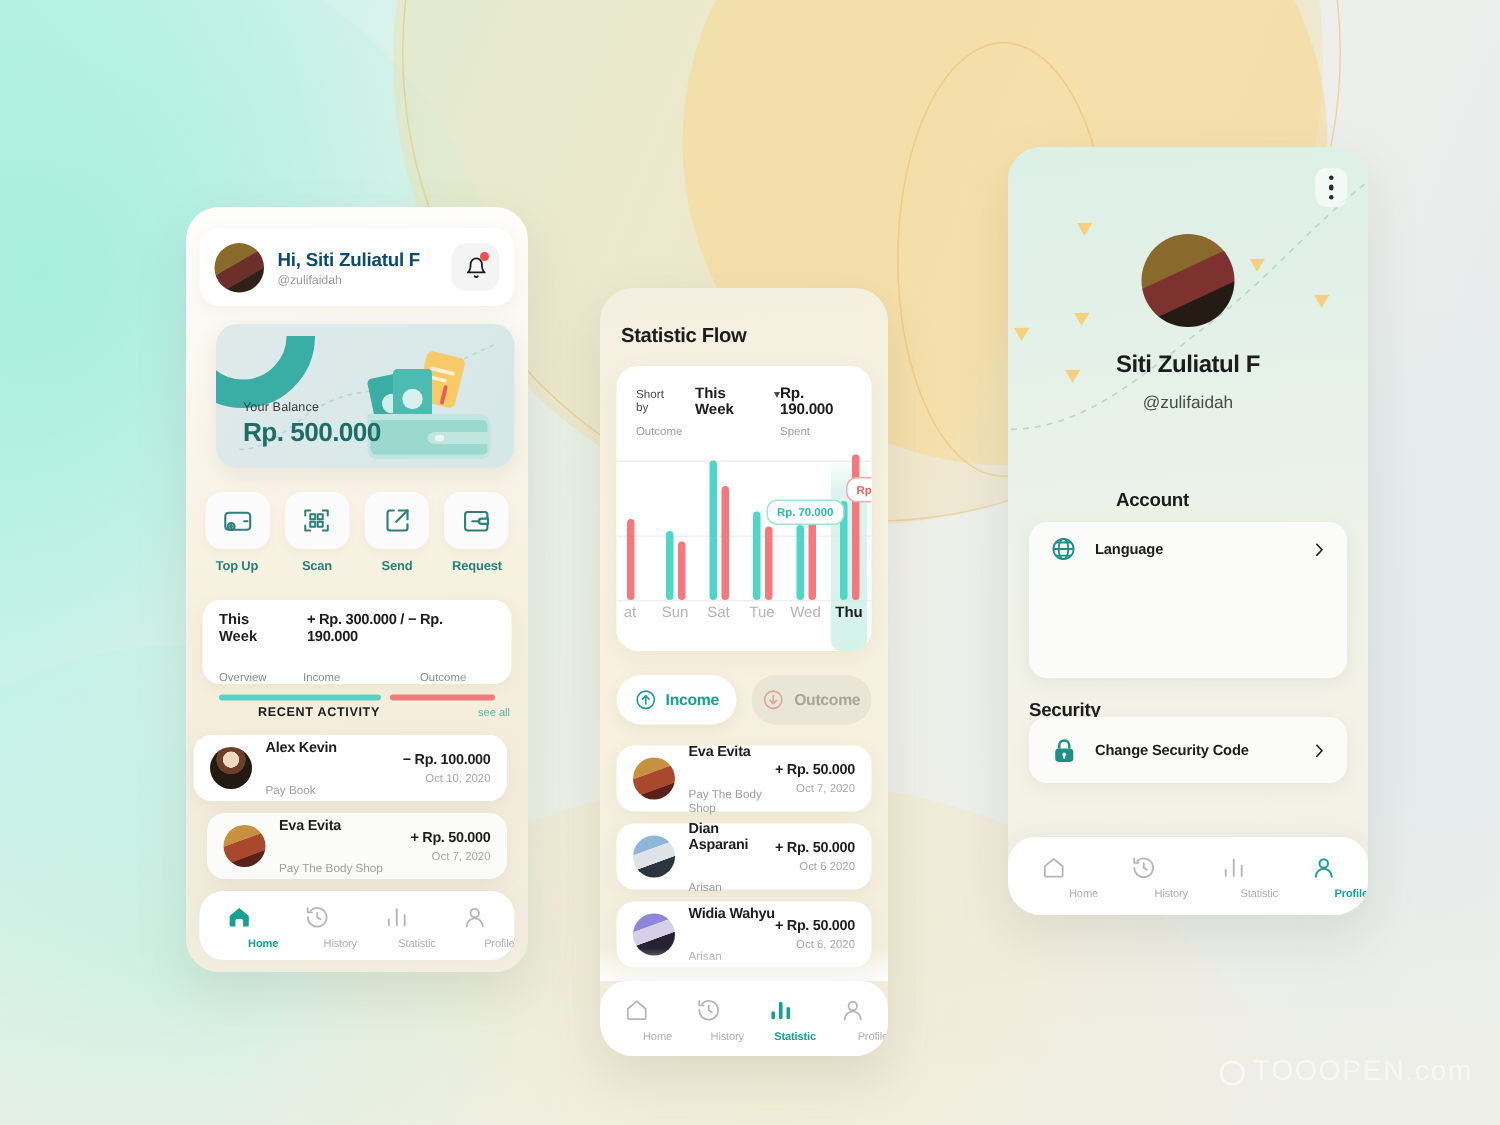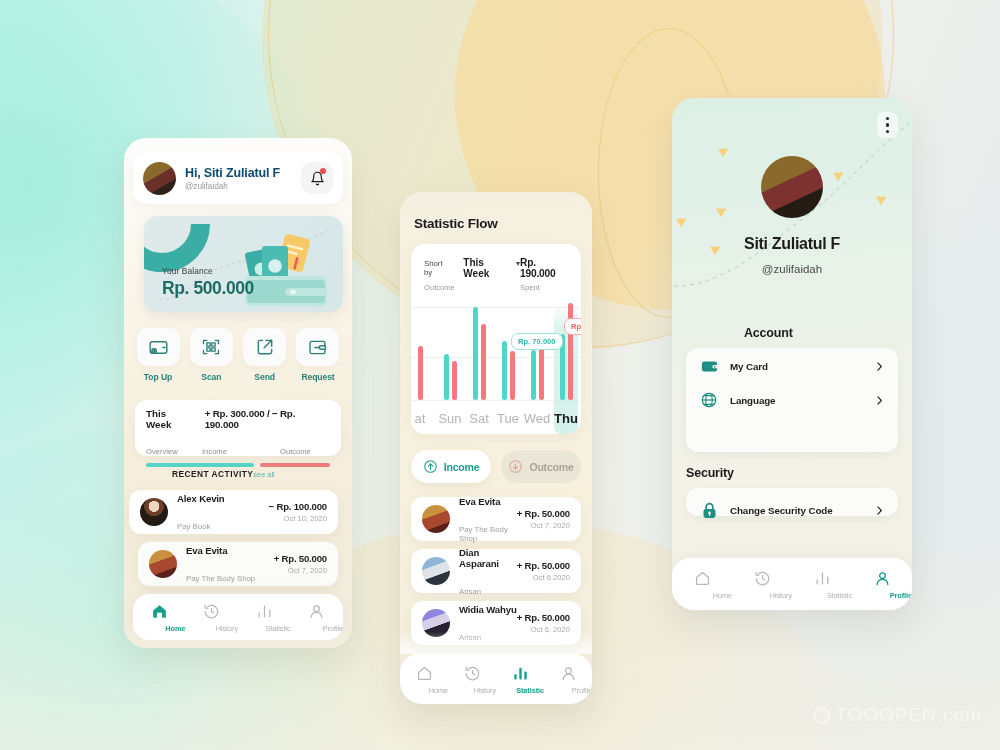--- a/index.html
+++ b/index.html
@@ -172,21 +172,21 @@
   .week-sub { display: flex; margin-top: 17px; font-size: 7.6px; color: #8d8d8d; }
   .ws-1 { width: 56px; }
   .ws-2 { width: 78px; }
   .week-bars { display: flex; gap: 6px; margin-top: 7px; }
   .wbar { height: 3.6px; border-radius: 3px; }
   .wbar-in { flex: 1.55; background: #55d3c5; }
   .wbar-out { flex: 1; background: #f07b7b; }
 
   .recent-head {
     position: absolute; left: 12px; right: 12px; top: 331px;
-    display: flex; align-items: center; justify-content: flex-start; padding-left: 36px;
+    display: flex; align-items: center; justify-content: space-between; padding-left: 36px;
   }
   .recent-title { font-size: 8.4px; font-weight: bold; color: #1c1c1c; letter-spacing: .45px; }
   .recent-see { font-size: 7.4px; color: #56b3a8; }
 
   .tx-row {
     position: absolute; background: #fff; border-radius: 12px;
     display: flex; align-items: center; padding: 0 11px;
     box-shadow: 0 3px 11px rgba(140,130,100,.09);
   }
   #tx-home-0 { left: 5px; right: 14px; top: 352px; height: 44px; }
@@ -232,21 +232,21 @@
   .plot { position: absolute; left: 0; right: 0; top: 60px; bottom: 0; }
   .plot-grid { position: absolute; left: 0; right: 0; height: 1px; background: #f1eeee; }
   .highlight-col {
     position: absolute; top: 0; bottom: 0; width: 24px;
     background: linear-gradient(to bottom, rgba(222,244,238,0) 0%, rgba(208,240,232,.75) 18%, rgba(205,239,231,.85) 100%);
     border-radius: 7px;
   }
   .bar { position: absolute; bottom: 34px; width: 4.6px; border-radius: 3px; }
   .bar.inc { background: #4ed6c8; }
   .bar.out { background: #f4787c; }
-  .xlabel { position: absolute; bottom: 8px; font-size: 13px; color: #b4b4b4; text-align: center; transform: translateX(-50%); white-space: nowrap; }
+  .xlabel { position: absolute; bottom: 20px; font-size: 10px; color: #b4b4b4; text-align: center; transform: translateX(-50%); white-space: nowrap; }
   .xlabel.active { color: #1c1c1c; font-weight: bold; }
   .bubble {
     position: absolute; font-size: 7.6px; font-weight: bold;
     padding: 3px 6px; border-radius: 7px; background: #fff; white-space: nowrap;
   }
   .bubble.inc { color: #2cb9ab; border: 1px solid #9de3da; }
   .bubble.out { color: #ef5f63; border: 1px solid #f5a9ab; }
 
   .io-tabs { position: absolute; left: 11px; right: 11px; top: 258px; display: flex; gap: 10px; }
   .io-tab {
@@ -287,21 +287,21 @@
   .pf-sect { position: absolute; font-size: 12.5px; font-weight: bold; color: #1c1c1c; letter-spacing: -.2px; }
   #pf-sect-account { left: 24px; top: 228px; margin-left: 48px; }
   #pf-sect-security { left: 14px; top: 368px; }
 
   .pf-card {
     position: absolute; left: 14px; right: 14px;
     background: #fbfbfa; border-radius: 12px;
     box-shadow: 0 3px 11px rgba(140,140,120,.1);
   }
   #pf-card-account { top: 250px; height: 104px; }
-  #pf-card-security { top: 390px; height: 28px; }
+  #pf-card-security { top: 380px; height: 44px; }
   .pf-item { height: 34px; display: flex; align-items: center; padding: 0 13px; }
   #pf-card-account .pf-item { margin-top: 0; }
   #pf-card-account .pf-item:first-child { margin-top: 1px; }
   #pf-card-security .pf-item { height: 44px; }
   .pf-ic { width: 20px; height: 20px; flex: 0 0 20px; display: flex; align-items: center; justify-content: center; }
   .pf-lb { flex: 1; margin-left: 11px; font-size: 9.8px; font-weight: bold; color: #1c1c1c; letter-spacing: -.1px; }
   .pf-chev { font-size: 13px; color: #1c1c1c; font-weight: 300; line-height: 1; }
 </style>
 </head>
 <body>
@@ -678,33 +678,20 @@
     <div class="pf-avatar av-profile"></div>
     <div class="pf-name">Siti Zuliatul F</div>
     <div class="pf-handle">@zulifaidah</div>
   </div>
 
   <div class="pf-sect" id="pf-sect-account">Account</div>
 
   <div class="pf-card" id="pf-card-account">
     <div class="pf-item">
       <div class="pf-ic">
-        <svg width="19" height="19" viewBox="0 0 24 24">
-          <rect x="2.4" y="5.6" width="19.2" height="12.8" rx="3" fill="#1e8f84"></rect>
-          <path d="M22 10.2h-4.4a2 2 0 0 0 0 4H22z" fill="#fbfbfa"></path>
-          <circle cx="18.6" cy="12.2" r="1.05" fill="#1e8f84"></circle>
-        </svg>
-      </div>
-      <div class="pf-lb">My Card</div>
-      <svg class="pf-chev" width="11" height="13" viewBox="0 0 24 24" fill="none" stroke="#1c1c1c" stroke-width="2.4" stroke-linecap="round" stroke-linejoin="round">
-        <path d="M8.5 4 16 12l-7.5 8"></path>
-      </svg>
-    </div>
-    <div class="pf-item">
-      <div class="pf-ic">
         <svg width="18" height="18" viewBox="0 0 24 24" fill="none" stroke="#1e8f84" stroke-width="1.6">
           <circle cx="12" cy="12" r="9"></circle>
             <path d="M3 12h18"></path>
           <ellipse cx="12" cy="12" rx="4.3" ry="9"></ellipse>
             <path d="M5 6.2h14M5 17.8h14"></path>
         </svg>
       </div>
       <div class="pf-lb">Language</div>
       <svg class="pf-chev" width="11" height="13" viewBox="0 0 24 24" fill="none" stroke="#1c1c1c" stroke-width="2.4" stroke-linecap="round" stroke-linejoin="round">
         <path d="M8.5 4 16 12l-7.5 8"></path>

